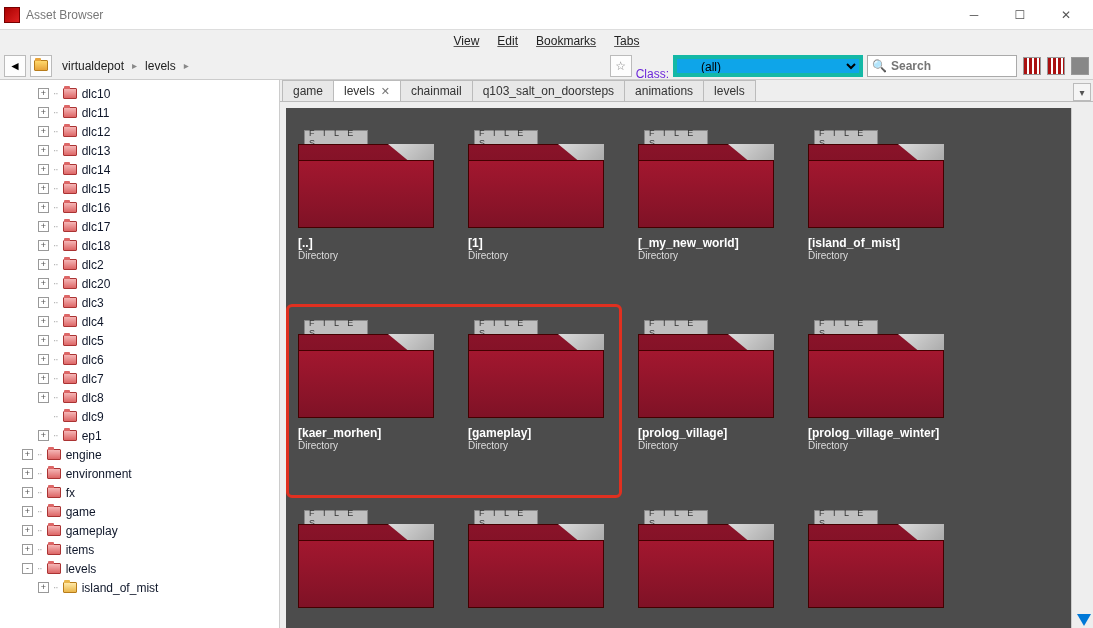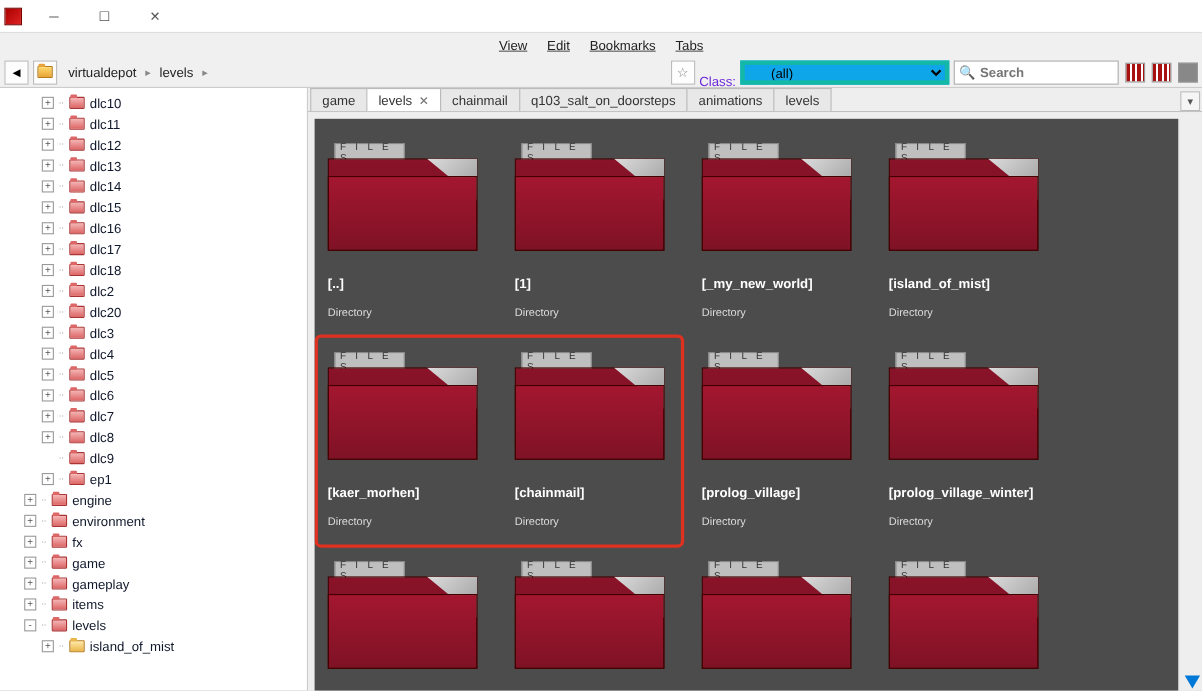--- a/index.html
+++ b/index.html
@@ -47,21 +47,21 @@
 
 .right { flex:1; display:flex; flex-direction:column; background:#eee; }
 .tabs { height:22px; background:#eee; display:flex; align-items:flex-end; padding:0 2px; border-bottom:1px solid #bbb; gap:0; }
 .tab { padding:3px 10px; background:#e8e8e8; border:1px solid #bbb; border-bottom:none; color:#333; display:flex; align-items:center; gap:6px; margin-right:-1px; }
 .tab.active { background:#fff; position:relative; }
 .tab .close { color:#777; font-size:11px; }
 .tabs .tabend { margin-left:auto; width:18px; height:18px; border:1px solid #bbb; background:#f5f5f5; display:flex; align-items:center; justify-content:center; color:#555; font-size:10px; }
 
 .grid-wrap { flex:1; background:#eee; padding:6px; display:flex; }
 .grid { flex:1; background:#4c4c4c; overflow:auto; position:relative; padding:18px 6px; display:grid; grid-template-columns: repeat(4, 168px); grid-auto-rows: 168px; gap: 22px 2px; align-content:start; }
-.grid .cell { display:flex; flex-direction:column; align-items:flex-start; padding:4px 6px;justify-content:space-between; }
+.grid .cell { display:flex; flex-direction:column; align-items:flex-start; padding:4px 6px; }
 .red-folder { width:136px; height:98px; position:relative; margin-bottom:8px; }
 .red-folder .tab { position:absolute; top:0; left:6px; width:64px; height:16px; background:#bfbfbf; border:1px solid #888; font-size:9px; letter-spacing:3px; color:#333; padding:1px 4px; }
 .red-folder .back { position:absolute; top:14px; left:0; width:136px; height:84px; background:linear-gradient(#8a1329,#6d0f21); border:1px solid #400; }
 .red-folder .flap { position:absolute; top:14px; right:0; width:46px; height:38px; background:linear-gradient(135deg,#ddd 0%,#bbb 50%,#999 100%); clip-path: polygon(0 0,100% 0,100% 100%); }
 .red-folder .front { position:absolute; top:30px; left:0; width:136px; height:68px; background:linear-gradient(#a3172f,#7f1226); border:1px solid #400; }
 .cell .name { color:#fff; font-weight:bold; font-size:12px; }
 .cell .type { color:#ddd; font-size:10px; }
 
 .highlight-box { position:absolute; border:3px solid #e03020; border-radius:6px; pointer-events:none; }
 
@@ -69,20 +69,21 @@
 
 .watermark { position:absolute; right:16px; bottom:20px; color:rgba(255,255,255,0.55); font-size:26px; font-weight:bold; font-style:italic; text-shadow:0 0 4px rgba(0,0,0,0.4); pointer-events:none; letter-spacing:1px; }
 
 .blue-arrow { position:absolute; right:2px; bottom:2px; width:0; height:0; border-left:7px solid transparent; border-right:7px solid transparent; border-top:12px solid #0078d7; }
 </style>
 </head>
 <body>
 
 <div class="titlebar">
   <div class="appicon"></div>
+  <div class="title">Asset Browser</div>
   <div class="winbtn">─</div>
   <div class="winbtn">☐</div>
   <div class="winbtn">✕</div>
 </div>
 
 <div class="menubar">
   <span>View</span>
   <span>Edit</span>
   <span>Bookmarks</span>
   <span>Tabs</span>
@@ -361,21 +362,21 @@
             <div class="name">[kaer_morhen]</div>
             <div class="type">Directory</div>
           </div>
           <div class="cell">
             <div class="red-folder">
               <div class="tab">F I L E S</div>
               <div class="back"></div>
               <div class="flap"></div>
               <div class="front"></div>
             </div>
-            <div class="name">[chainmail]</div>
+            <div class="name">[gameplay]</div>
             <div class="type">Directory</div>
           </div>
           <div class="cell">
             <div class="red-folder">
               <div class="tab">F I L E S</div>
               <div class="back"></div>
               <div class="flap"></div>
               <div class="front"></div>
             </div>
             <div class="name">[prolog_village]</div>

